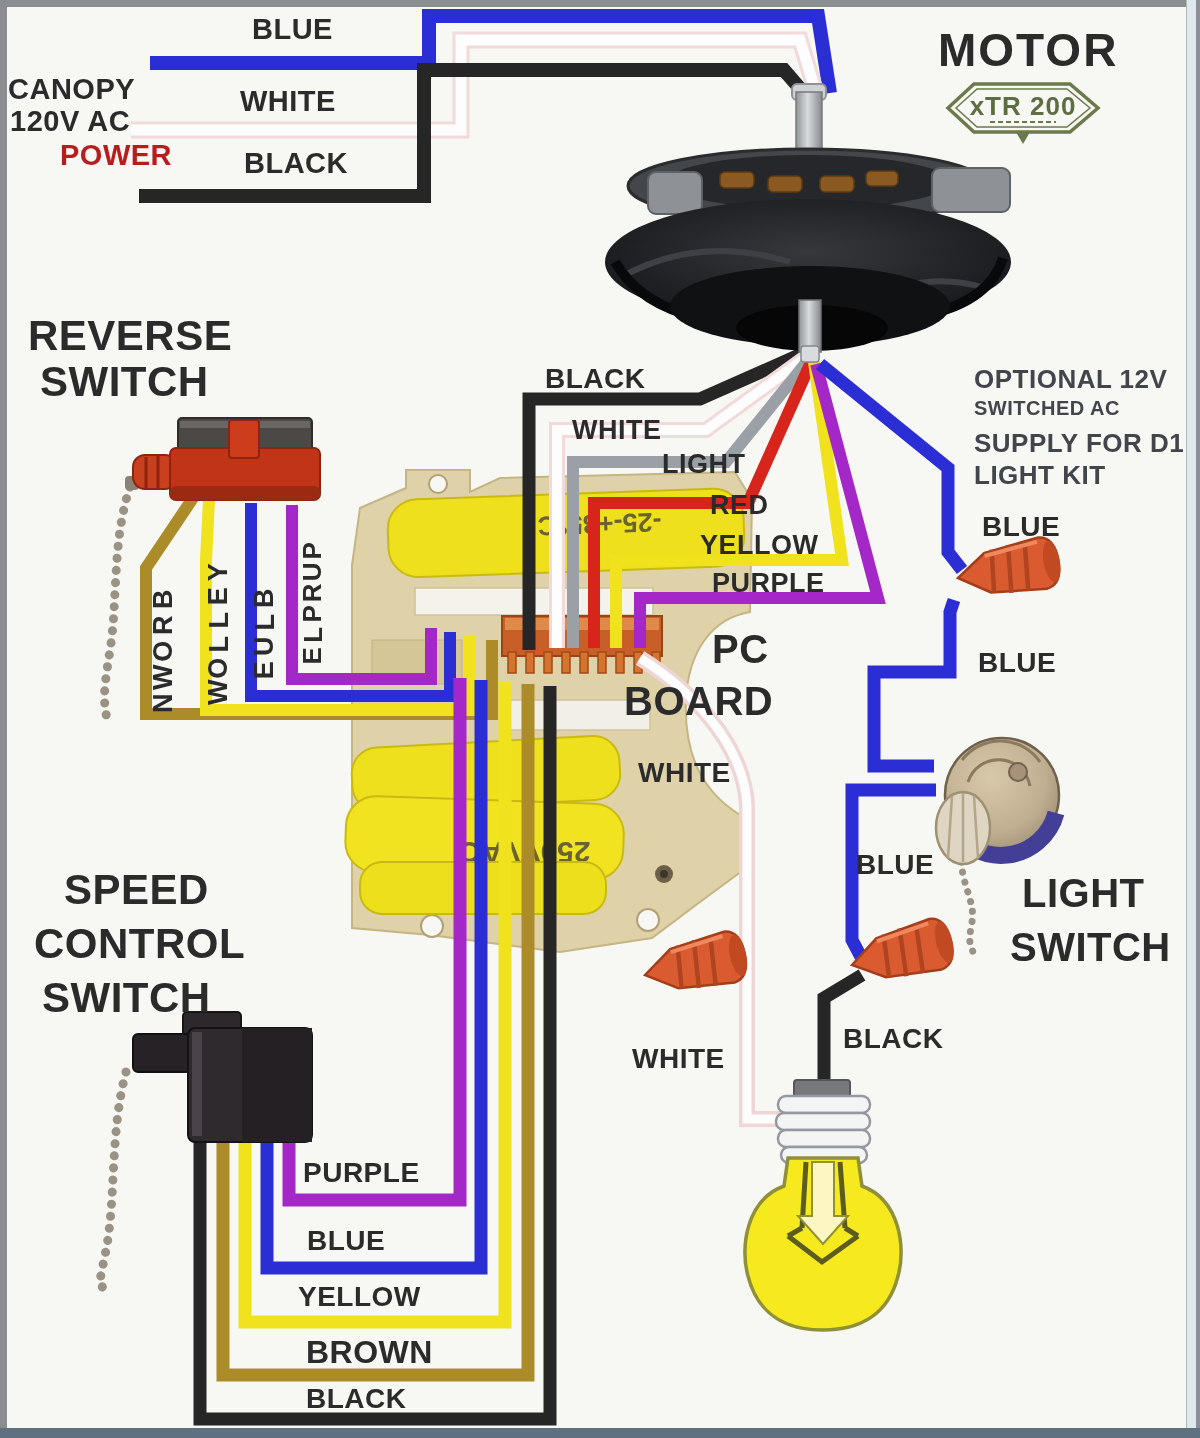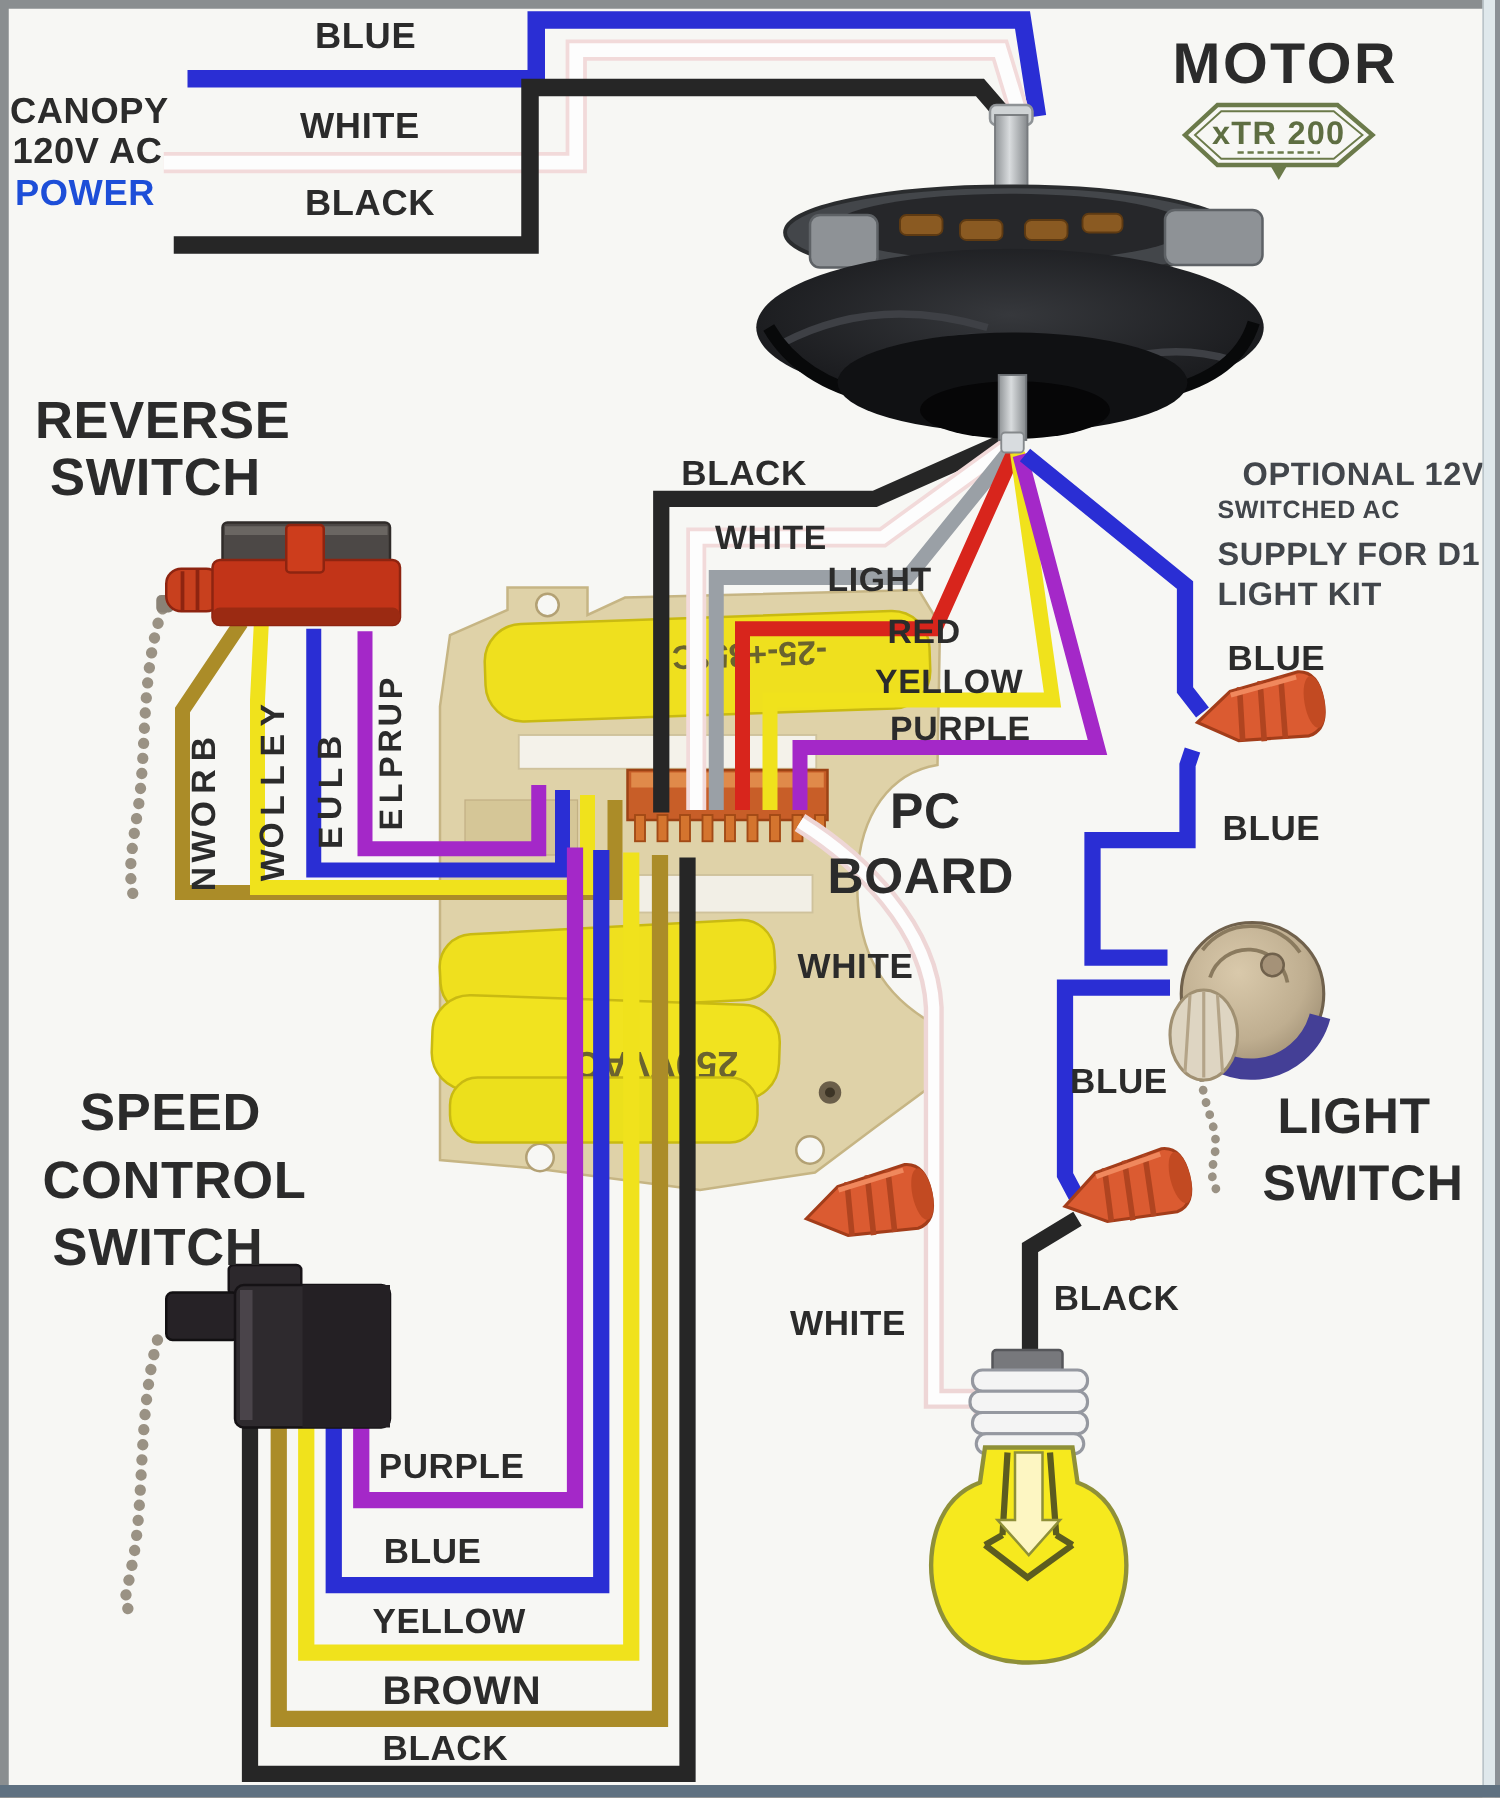--- a/index.html
+++ b/index.html
@@ -1,21 +1,21 @@
 <!DOCTYPE html>
 <html><head>
 <meta charset="utf-8">
 <style>
   html,body{margin:0;padding:0;background:#555;}
   #stage{position:relative;width:1200px;height:1438px;background:#f7f7f4;overflow:hidden;
          font-family:"Liberation Sans",sans-serif;}
   svg{position:absolute;left:0;top:0;}
   .lbl{position:absolute;font-weight:bold;color:#2b2b2b;letter-spacing:.5px;white-space:nowrap;
        font-family:"Liberation Sans",sans-serif;line-height:1.05;}
-  .red{color:#1d4ed8;}
+  .red{color:#b91c1c;margin-left:48px;}
   .note{color:#42464b;}
   .vlabel{display:flex;flex-direction:column;align-items:center;}
   .vlabel span{display:block;transform:rotate(-90deg);font-weight:bold;}
   .frame{position:absolute;}
 </style>
 </head>
 <body>
 
 <div id="stage">
 
@@ -244,31 +244,31 @@
       <span style="height: 21px; line-height: 21px;">E</span>
     </div>
 
 <div class="lbl" style="left:545px;top:364px;font-size:28px;">BLACK</div>
 <div class="lbl" style="left:572px;top:416px;font-size:27px;">WHITE</div>
 <div class="lbl" style="left:662px;top:450px;font-size:27px;">LIGHT</div>
 <div class="lbl" style="left:710px;top:491px;font-size:27px;">RED</div>
 <div class="lbl" style="left:700px;top:531px;font-size:27px;">YELLOW</div>
 <div class="lbl" style="left:712px;top:569px;font-size:27px;">PURPLE</div>
 
-<div class="lbl note" style="left:974px;top:366px;font-size:26px;margin-left:20px;">OPTIONAL 12V</div>
+<div class="lbl note" style="left:974px;top:366px;font-size:26px;">OPTIONAL 12V</div>
 <div class="lbl note" style="left:974px;top:398px;font-size:20px;">SWITCHED AC</div>
 <div class="lbl note" style="left:974px;top:430px;font-size:26px;">SUPPLY FOR D1</div>
 <div class="lbl note" style="left:974px;top:462px;font-size:26px;">LIGHT KIT</div>
 
 <div class="lbl" style="left:982px;top:512px;font-size:28px;">BLUE</div>
 <div class="lbl" style="left:978px;top:648px;font-size:28px;">BLUE</div>
 <div class="lbl" style="left:856px;top:850px;font-size:28px;">BLUE</div>
 
 <div class="lbl" style="left:712px;top:628px;font-size:40px;">PC</div>
-<div class="lbl" style="left:662px;top:680px;font-size:40px;">BOARD</div>
+<div class="lbl" style="left:624px;top:680px;font-size:40px;">BOARD</div>
 <div class="lbl" style="left:638px;top:758px;font-size:28px;">WHITE</div>
 
 <div class="lbl" style="left:1022px;top:872px;font-size:40px;text-align:center;">LIGHT</div>
 <div class="lbl" style="left:1010px;top:926px;font-size:40px;">SWITCH</div>
 
 <div class="lbl" style="left:843px;top:1024px;font-size:28px;">BLACK</div>
 <div class="lbl" style="left:632px;top:1044px;font-size:28px;">WHITE</div>
 
 <div class="lbl" style="left:64px;top:868px;font-size:42px;">SPEED</div>
 <div class="lbl" style="left:34px;top:922px;font-size:42px;">CONTROL</div>

